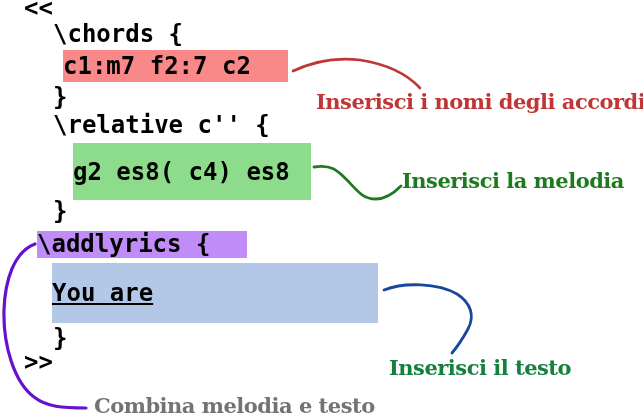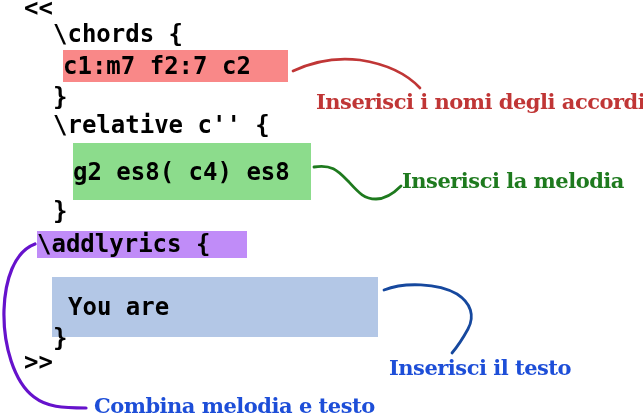--- a/index.html
+++ b/index.html
@@ -74,27 +74,27 @@
   <div class="hl" style="left: 73px; top: 143px; width: 238px; height: 57px; box-sizing: border-box; background-color: rgb(140, 220, 140);">
     <div class="code-in">g2 es8( c4) es8</div>
   </div>
 
   <div class="code" style="left:53px;top:199px;">}</div>
 
   <div class="hl" style="left: 37px; top: 231px; width: 210px; height: 27px; box-sizing: border-box; background-color: rgb(192, 140, 248);">
     <div class="code-in" style="line-height:27px;">\addlyrics {</div>
   </div>
 
-  <div class="hl" style="left: 52px; top: 277px; width: 326px; height: 60px; padding-left: 16px; box-sizing: border-box; background-color: rgb(179, 199, 230);">
+  <div class="hl" style="left: 52px; top: 263px; width: 326px; height: 60px; box-sizing: border-box; background-color: rgb(179, 199, 230); text-decoration: underline;">
     <div class="code-in">You are</div>
   </div>
 
   <div class="code" style="left:53px;top:326px;">}</div>
   <div class="code" style="left:24px;top:350px;">&gt;&gt;</div>
 
   <div class="note" style="left: 316px; top: 90px; color: rgb(192, 54, 54);">Inserisci i nomi degli accordi</div>
 
   <div class="note" style="left: 402px; top: 169px; color: rgb(30, 122, 30);">Inserisci la melodia</div>
 
-  <div class="note" style="left: 389px; top: 356px; color: #1d4ed8;">Inserisci il testo</div>
+  <div class="note" style="left: 389px; top: 356px; color: #15803d;">Inserisci il testo</div>
 
-  <div class="note" style="left: 94px; top: 394px; color: #1d4ed8;">Combina melodia e testo</div>
+  <div class="note" style="left: 94px; top: 394px; color: #737373;">Combina melodia e testo</div>
 </div>
 
 </body></html>

